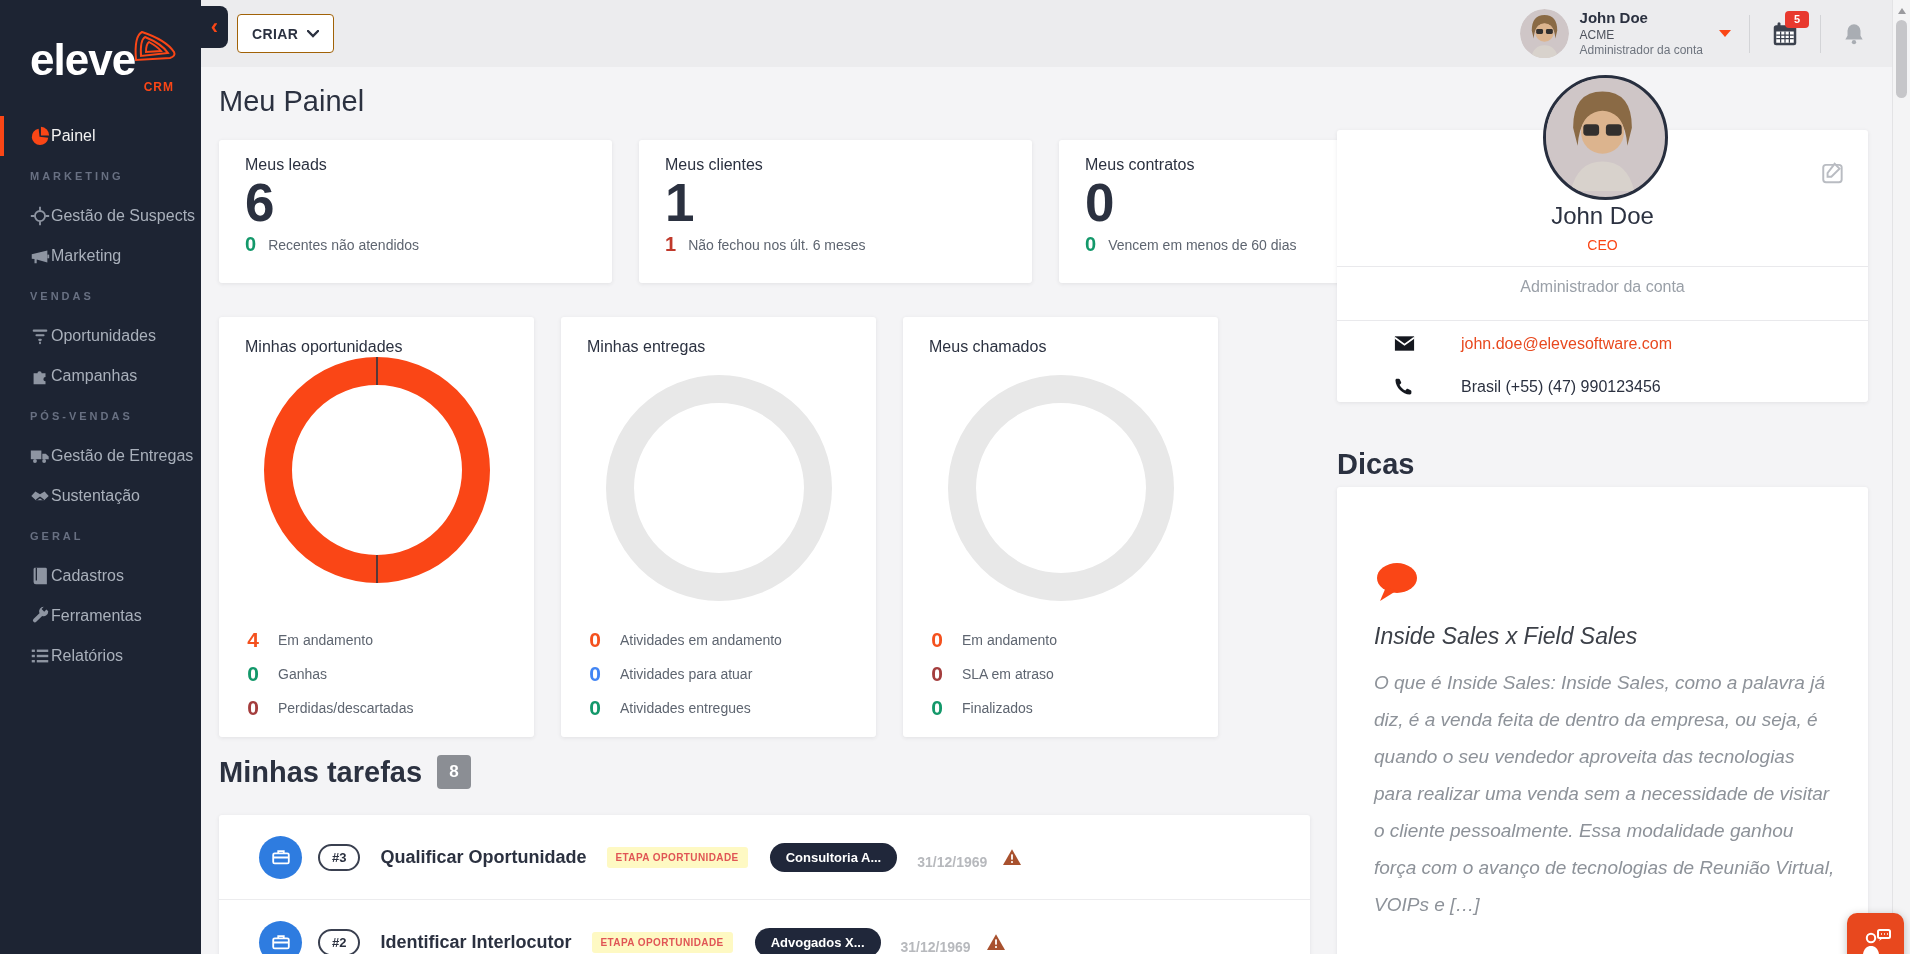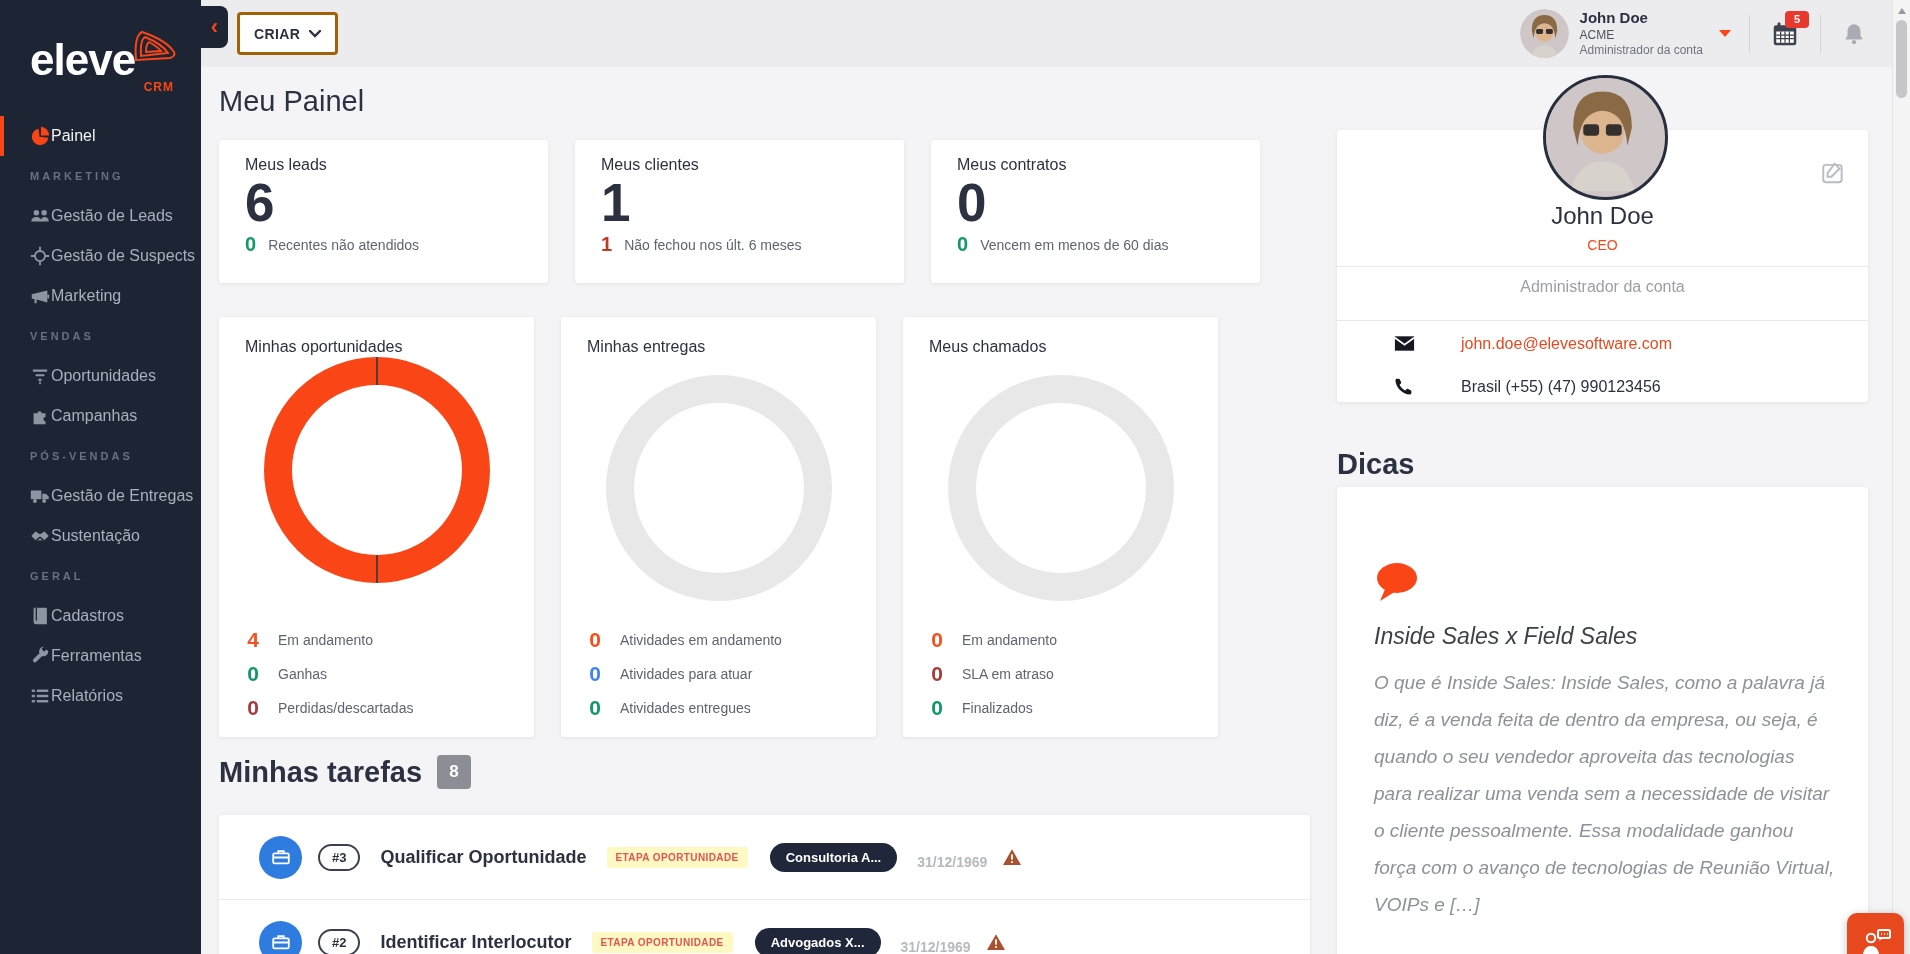--- a/index.html
+++ b/index.html
@@ -22,21 +22,21 @@
   .nav-item .nav-icon{width:22px;height:22px;color:#8e95a2;flex:0 0 22px;}
   .nav-item.active{color:#f2f2f2;}
   .nav-item.active .nav-icon{color:#fa4616;}
   .nav-item.active::before{content:"";position:absolute;left:0;top:0;width:4px;height:40px;background:#fa4616;}
   .nav-section{height:40px;display:flex;align-items:center;padding-left:30px;font-size:11px;
       font-weight:bold;color:#687082;letter-spacing:3px;}
 
   
   .topbar{position:absolute;left:201px;top:0;width:1692px;height:67px;background:#ececee;
       display:flex;align-items:center;z-index:4;}
-  .btn-create{margin-left:36px;height:37px;padding:0 14px;background:#fff;border:3px solid #a16207;
+  .btn-create{margin-left:36px;height:37px;padding:0 14px;background:#fff;border:1px solid #a16207;
       border-radius:4px;display:flex;align-items:center;gap:9px;font-size:14px;color:#2b3140;
       font-weight:bold;letter-spacing:.4px;cursor:pointer;}
   .hdr-right{margin-left:auto;display:flex;align-items:center;padding-right:6px;}
   .hdr-avatar{width:49px;height:49px;border-radius:50%;overflow:hidden;flex:0 0 49px;cursor:pointer;}
   .hdr-usertext{margin-left:11px;line-height:1.25;cursor:pointer;}
   .hdr-name{font-size:15px;font-weight:bold;color:#2b3140;}
   .hdr-company{font-size:12px;color:#4d525c;}
   .hdr-role{font-size:12px;color:#6e747e;}
   .hdr-caret{width:0;height:0;border-left:6px solid transparent;border-right:6px solid transparent;
       border-top:7px solid #fa4616;margin:0 18px 0 16px;cursor:pointer;}
@@ -52,21 +52,21 @@
   .sb-up{width:0;height:0;border-left:4px solid transparent;border-right:4px solid transparent;
       border-bottom:6px solid #9a9a9e;margin:8px auto 6px auto;}
   .sb-thumb{width:11px;height:78px;background:#c6c6c9;border-radius:6px;margin:0 auto;cursor:pointer;}
 
   
   .content{position:absolute;left:201px;top:67px;width:1692px;height:887px;background:#f4f4f6;overflow:hidden;}
   .page-title{position:absolute;left:18px;top:18px;font-size:29px;font-weight:normal;color:#2b3140;}
   .card{background:#fff;border-radius:3px;box-shadow:0 1px 4px rgba(40,40,60,.09);}
 
   .stat-row{position:absolute;left:18px;top:73px;display:flex;gap:27px;}
-  .stat-card{width:329px;height:143px;box-sizing:border-box;padding:16px 26px;}
+  .stat-card{width:393px;height:143px;box-sizing:border-box;padding:16px 26px;}
   .stat-title{font-size:16px;color:#2b3140;}
   .stat-value{font-size:53px;font-weight:bold;color:#2b3140;line-height:1.08;}
   .stat-sub{display:flex;align-items:center;gap:12px;margin-top:2px;}
   .stat-sub-num{font-size:20px;font-weight:bold;}
   .stat-sub-label{font-size:14px;color:#5e6570;}
 
   .donut-row{position:absolute;left:18px;top:250px;display:flex;gap:27px;}
   .donut-card{width:315px;height:420px;box-sizing:border-box;padding:18px 26px;position:relative;}
   .donut-title{font-size:16px;color:#2b3140;max-width:170px;line-height:1.5;}
   .donut-svg{margin:14px auto 0 auto;}
@@ -146,31 +146,20 @@
         <svg viewBox="0 0 24 24" width="22" height="22">
             <path d="M13 2a9.5 9.5 0 0 1 9 9.5h-9z" fill="currentColor"></path>
             <path d="M10.5 4A9 9 0 1 0 21 13.8l-9.5-1z" fill="currentColor"></path>
           </svg>
       </span>
       <span class="nav-label">Painel</span>
     </div>
     <div class="nav-section">MARKETING</div>
     <div class="nav-item">
       <span class="nav-icon">
-        <svg viewBox="0 0 24 24" width="22" height="22" fill="currentColor">
-            <circle cx="8" cy="8.5" r="3"></circle>
-            <circle cx="16.5" cy="8.5" r="3"></circle>
-            <path d="M2.5 18c0-3 2.5-4.8 5.5-4.8s5.5 1.8 5.5 4.8z"></path>
-            <path d="M12.5 18c.4-2.6 2-4.8 4.5-4.8 2.8 0 4.5 1.8 4.5 4.8z"></path>
-          </svg>
-      </span>
-      <span class="nav-label">Gestão de Leads</span>
-    </div>
-    <div class="nav-item">
-      <span class="nav-icon">
         <svg viewBox="0 0 24 24" width="22" height="22" fill="none" stroke="currentColor" stroke-width="2">
             <circle cx="12" cy="12" r="5.5"></circle>
             <path d="M12 2v4M12 18v4M2 12h4M18 12h4"></path>
           </svg>
       </span>
       <span class="nav-label">Gestão de Suspects</span>
     </div>
     <div class="nav-item">
       <span class="nav-icon">
         <svg viewBox="0 0 24 24" width="22" height="22" fill="currentColor">

